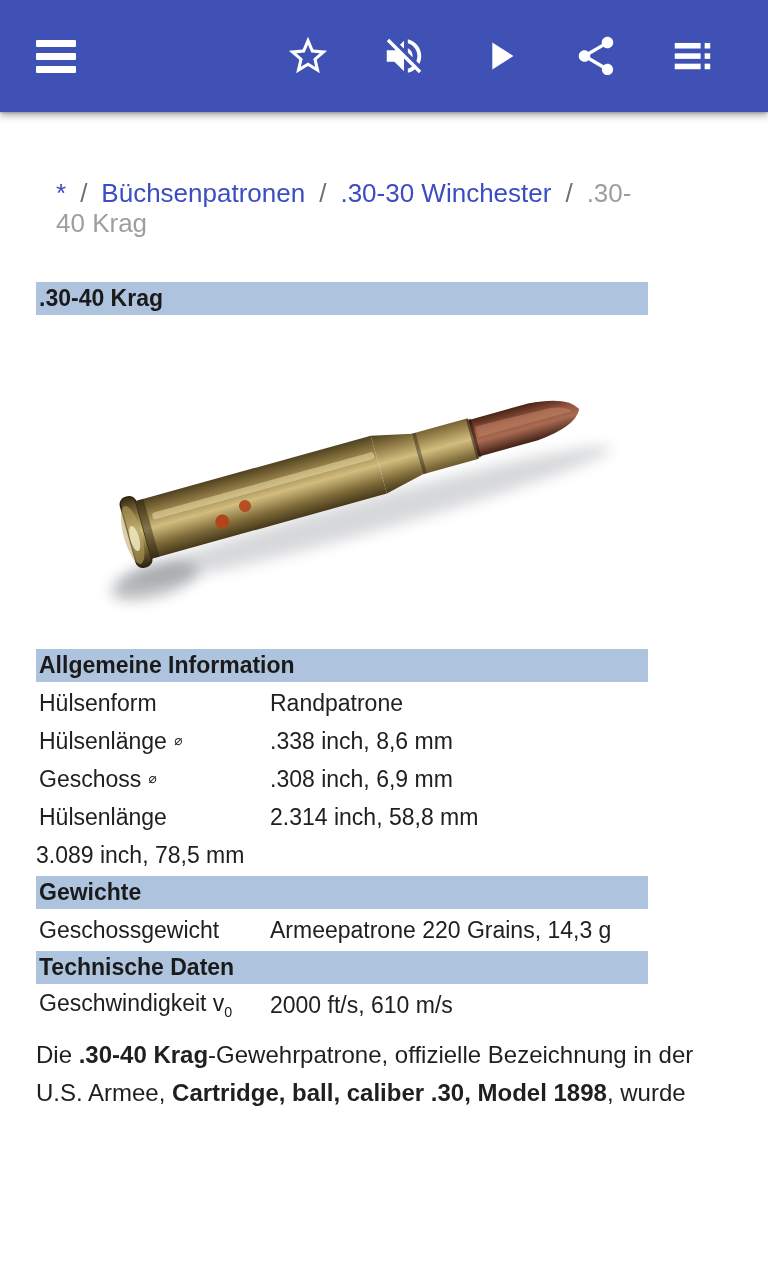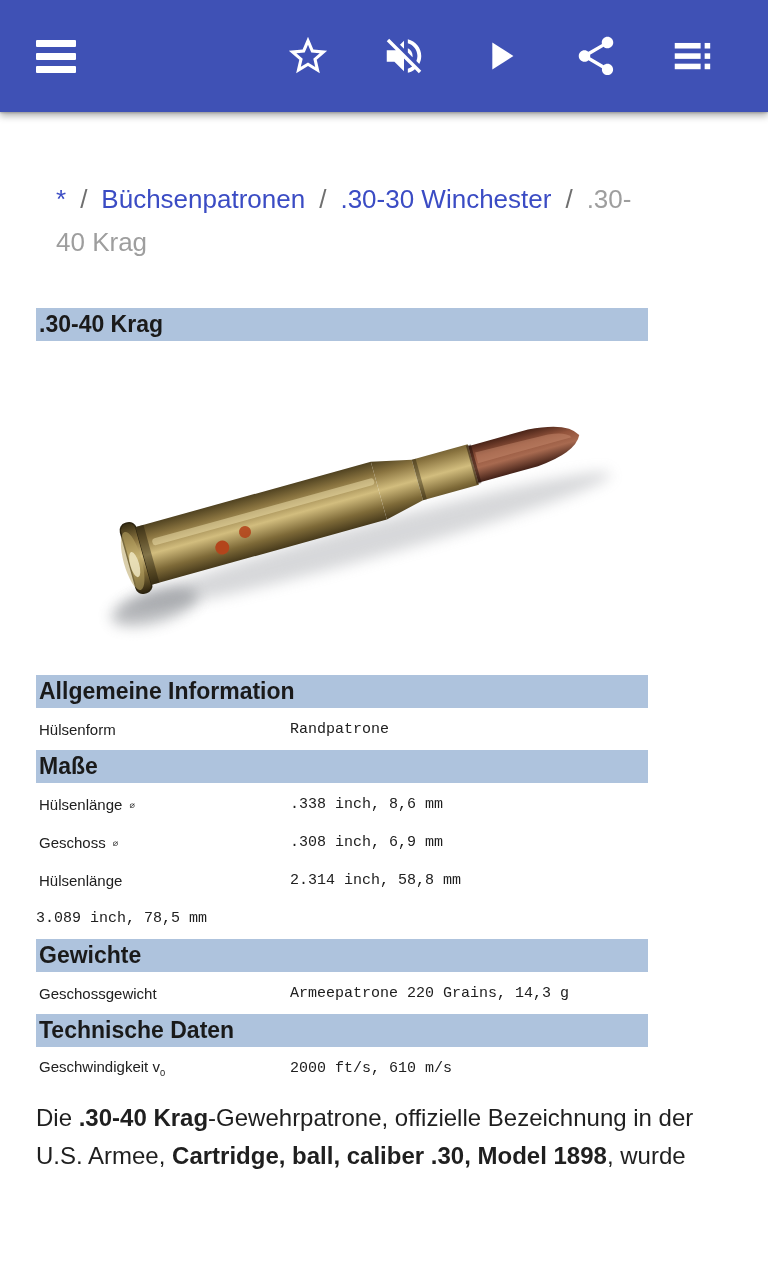--- a/index.html
+++ b/index.html
@@ -34,21 +34,21 @@
   .hamburger span {
     display: block; width: 40px; height: 7px;
     background: #fff; border-radius: 1px;
     margin: 6px 0;
   }
   .icon-svg { width: 46px; height: 46px; fill: #ffffff; display: block; }
 
   
   .breadcrumb {
     margin: 66px 108px 0 56px;
-    font-size: 26px; line-height: 43px;
+    font-size: 26px; line-height: 30px;
     max-width: 650px;
   }
   .crumb-link { color: #3B4CC4; text-decoration: none; cursor: pointer; }
   .crumb-sep { color: #6f6f6f; margin: 0 14px; }
   .crumb-current { color: #9E9E9E; }
 
   
   .infotable { margin: 44px 0 0 36px; width: 612px; }
   .thead {
     background: #AEC3DD;
@@ -58,25 +58,24 @@
   }
   .imgcell {
     width: 612px; height: 330px;
     background: #ffffff;
     display: flex; align-items: center; justify-content: center;
   }
   .trow {
     display: flex;
     min-height: 38px; align-items: center;
     padding: 3px 0;
-    font-size: 15px;
-    gap: 20px;
+    font-size: 23px;
   }
   .tlabel { width: 234px; padding-left: 3px; flex: none; }
-  .tvalue { flex: 1; font-family: Liberation Mono, monospace; }
+  .tvalue { flex: 1; }
   .dia { font-size: 0.60em; vertical-align: 0.22em; margin-left: 7px; }
   .tlabel sub { font-size: 0.62em; }
 
   
   .bodytext {
     margin: 12px 32px 0 36px;
     width: 700px;
     font-size: 24px; line-height: 38px;
     color: #1f1f1f;
   }
@@ -188,21 +187,20 @@
       </g>
     </svg>
   </div>
 
   <div class="thead">Allgemeine Information</div>
   <div class="trow">
     <div class="tlabel"><span>Hülsenform</span></div>
     <div class="tvalue">Randpatrone</div>
   </div>
 
-  <div class="thead">Maße</div>
   <div class="trow">
     <div class="tlabel"><span>Hülsenlänge</span><span class="dia">⌀</span></div>
     <div class="tvalue">.338 inch, 8,6 mm</div>
   </div>
   <div class="trow">
     <div class="tlabel"><span>Geschoss</span><span class="dia">⌀</span></div>
     <div class="tvalue">.308 inch, 6,9 mm</div>
   </div>
   <div class="trow">
     <div class="tlabel"><span>Hülsenlänge</span></div>

